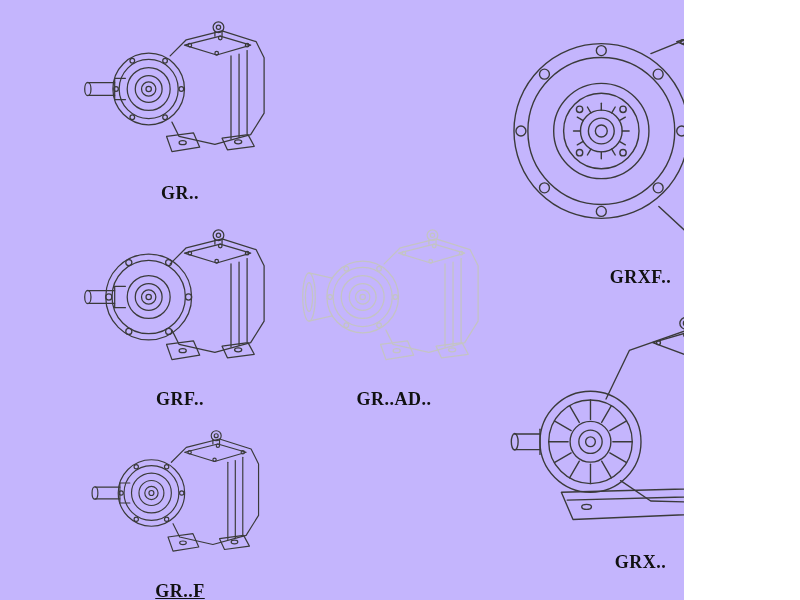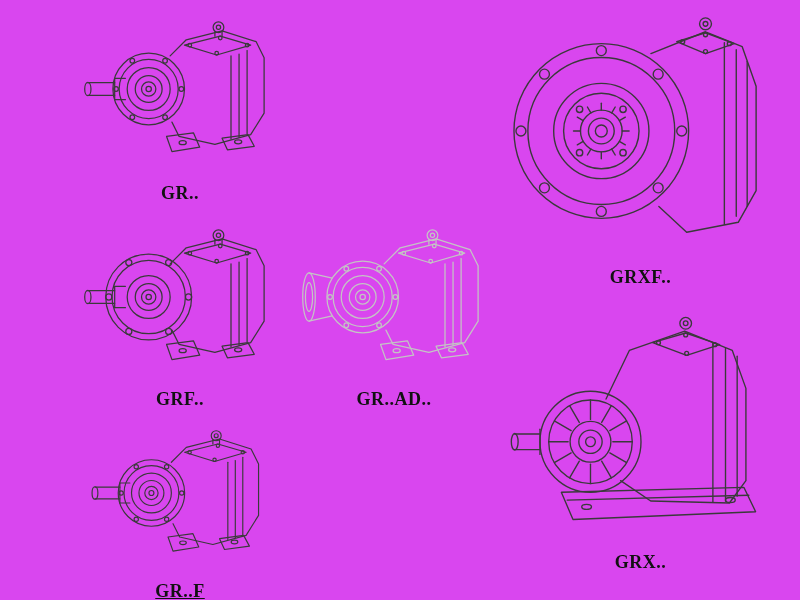--- a/index.html
+++ b/index.html
@@ -1,19 +1,19 @@
 <!DOCTYPE html>
 <html><head>
 <meta charset="utf-8">
 <style>
   html,body { margin:0; padding:0; background:#ffffff; }
   .page {
     position:relative;
-    width:800px; height:600px;
-    background:#d946ef;
+    width:684px; height:600px;
+    background:#c4b5fd;
     overflow:hidden;
     font-family:"Liberation Serif", serif;
   }
   .defs-svg { position:absolute; width:0; height:0; overflow:hidden; }
   figure.cell {
     position:absolute;
     margin:0; padding:0;
     display:flex; flex-direction:column; align-items:center;
   }
   .drawing {

